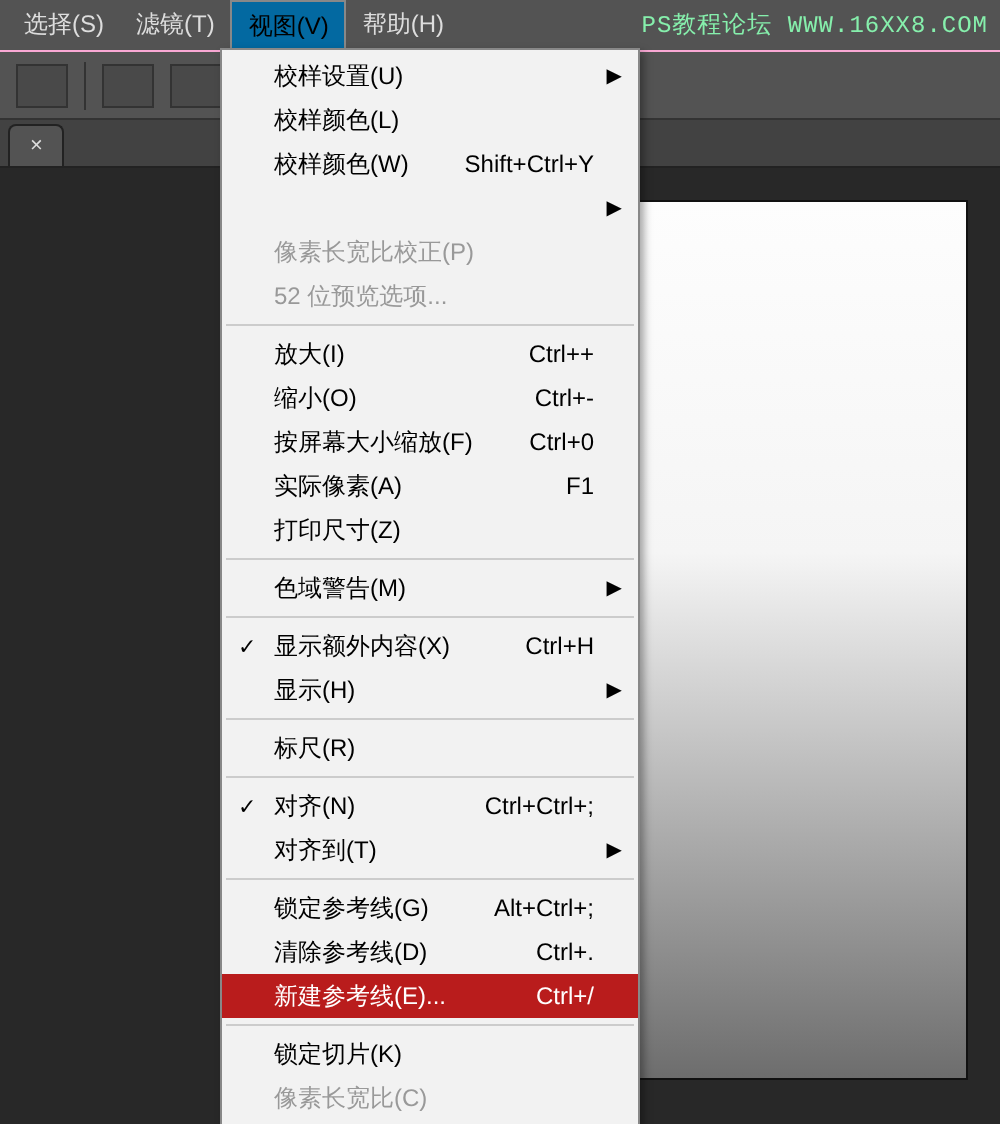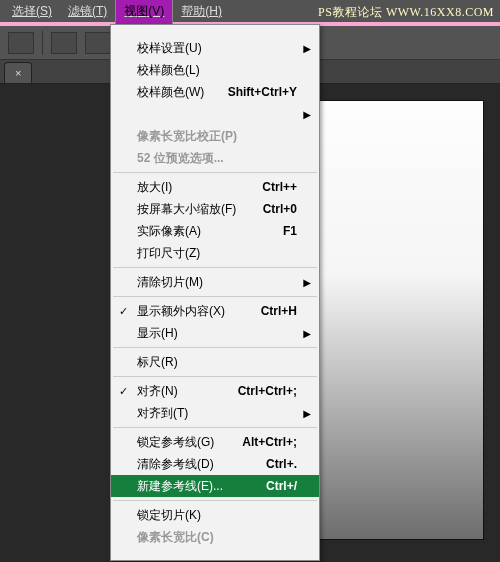--- a/index.html
+++ b/index.html
@@ -1,32 +1,32 @@
 <!DOCTYPE html>
 <html><head>
 <meta charset="utf-8">
 <style>
   * { margin: 0; padding: 0; box-sizing: border-box; font-family: "Microsoft YaHei", sans-serif; }
   body { width: 500px; height: 562px; background: #535353; color: #ddd; font-size: 12px; overflow: hidden; position: relative; }
-  .menubar { height: 26px; background: #535353; display: flex; align-items: center; padding-left: 4px; border-bottom: 4px solid #f9a8d4; text-decoration: underline; }
+  .menubar { height: 26px; background: #535353; display: flex; align-items: center; padding-left: 4px; border-bottom: 1px solid #f9a8d4; }
   .menubar-item { padding: 4px 8px; color: #ddd; cursor: default; }
-  .menubar-item.open { background: #a21caf; color: #000; border: 1px solid #888; border-bottom: none; }
+  .menubar-item.open { background: #0369a1; color: #000; border: 1px solid #888; border-bottom: none; }
   .toolbar { height: 34px; background: #535353; border-bottom: 1px solid #333; display: flex; align-items: center; padding: 0 8px; gap: 8px; }
   .tool-ph { width: 26px; height: 22px; background: #494949; border: 1px solid #333; }
   .tool-sep { width: 1px; height: 24px; background: #333; }
   .tabs { height: 24px; background: #424242; border-bottom: 1px solid #222; display: flex; align-items: flex-end; padding-left: 4px; }
   .tab { background: #535353; padding: 4px 10px; font-size: 11px; border-top-left-radius: 4px; border-top-right-radius: 4px; border: 1px solid #222; border-bottom: none; color: #ddd; }
   .canvas-area { position: absolute; top: 84px; left: 0; right: 0; bottom: 0; background: #282828; }
   .canvas { position: absolute; top: 16px; left: 310px; width: 174px; height: 440px; background: linear-gradient(to bottom, #fdfdfd 0%, #f5f5f5 40%, #6d6d6d 100%); border: 1px solid #111; }
-  .watermark { position: absolute; top: 4px; right: 6px; color: #fef9c3; font-size: 12px; letter-spacing: 0.5px; font-family: Liberation Serif, serif; }
-  .menu { position: absolute; top: 24px; left: 110px; width: 210px; background: #f2f2f2; border: 1px solid #888; box-shadow: 2px 2px 4px rgba(0,0,0,0.35); padding: 12px 0; z-index: 100; }
+  .watermark { position: absolute; top: 4px; right: 6px; color: #86efac; font-size: 12px; letter-spacing: 0.5px; font-family: Liberation Mono, monospace; }
+  .menu { position: absolute; top: 24px; left: 110px; width: 210px; background: #f2f2f2; border: 1px solid #888; box-shadow: 2px 2px 4px rgba(0,0,0,0.35); padding: 2px 0; z-index: 100; }
   .mi { display: flex; align-items: center; height: 22px; padding: 0 22px 0 26px; color: #000; cursor: default; position: relative; font-size: 12px; }
-  .mi.disabled { color: #999; font-weight: bold; }
-  .mi.highlight { background: #15803d; color: #fff; }
-  .mi .sc { margin-left: auto; font-size: 12px; font-weight: bold; }
+  .mi.disabled { color: #999; }
+  .mi.highlight { background: #b91c1c; color: #fff; }
+  .mi .sc { margin-left: auto; font-size: 12px; }
   .mi .arrow { position: absolute; right: 8px; font-size: 10px; }
   .mi .check { position: absolute; left: 8px; font-size: 11px; }
   .sep { height: 1px; background: #ccc; margin: 3px 2px; }
 </style>
 </head>
 <body>
 
 <div class="menubar">
   <div class="menubar-item">选择(S)</div>
   <div class="menubar-item">滤镜(T)</div>
@@ -72,33 +72,37 @@
     </div>
     <div class="mi disabled">
       <span>52 位预览选项...</span>
     </div>
     <div class="sep"></div>
     <div class="mi">
       <span>放大(I)</span>
       <span class="sc">Ctrl++</span>
     </div>
     <div class="mi">
+      <span>缩小(O)</span>
+      <span class="sc">Ctrl+-</span>
+    </div>
+    <div class="mi">
       <span>按屏幕大小缩放(F)</span>
       <span class="sc">Ctrl+0</span>
     </div>
     <div class="mi">
       <span>实际像素(A)</span>
       <span class="sc">F1</span>
     </div>
     <div class="mi">
       <span>打印尺寸(Z)</span>
     </div>
     <div class="sep"></div>
     <div class="mi">
-      <span>清除切片(M)</span>
+      <span>色域警告(M)</span>
       <span class="arrow">▶</span>
     </div>
     <div class="sep"></div>
     <div class="mi">
       <span class="check">✓</span>
       <span>显示额外内容(X)</span>
       <span class="sc">Ctrl+H</span>
     </div>
     <div class="mi">
       <span>显示(H)</span>

